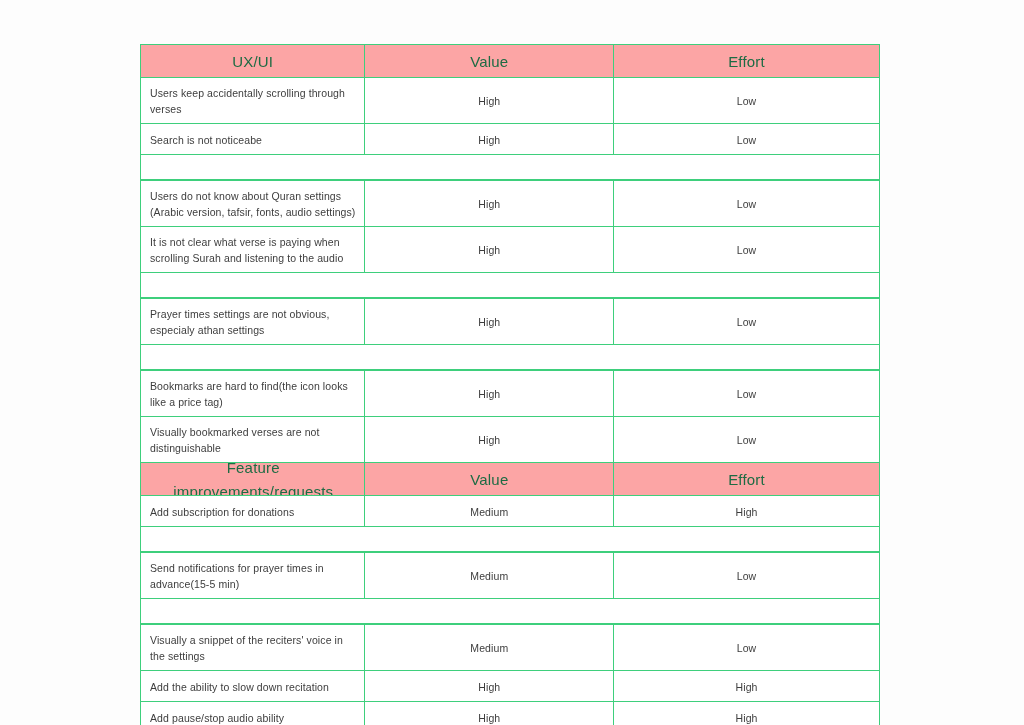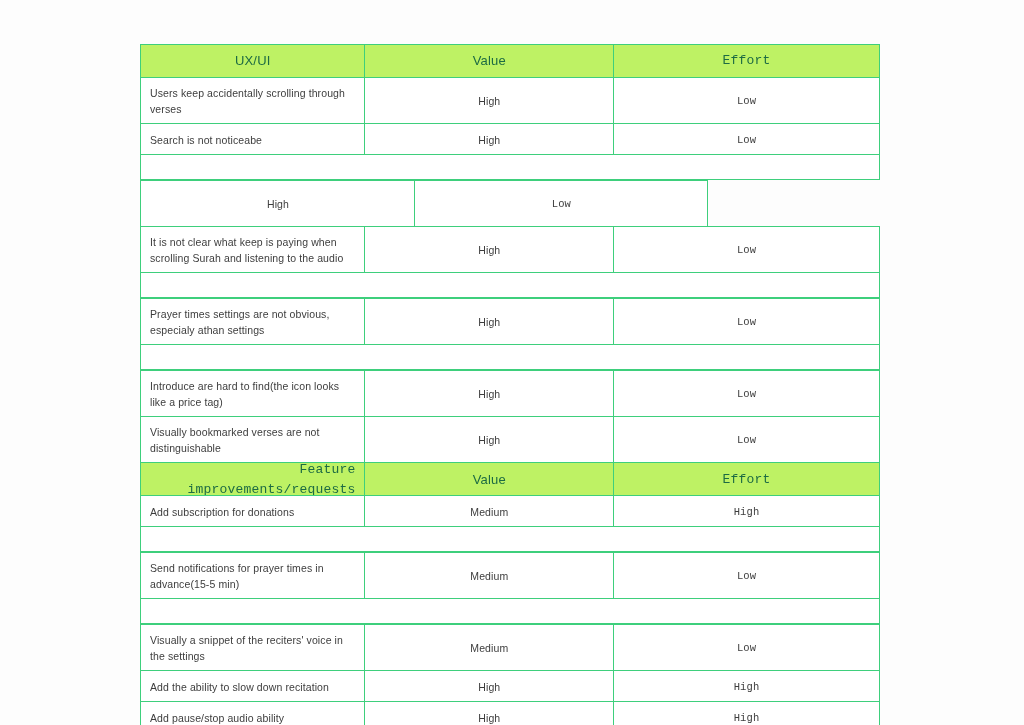--- a/index.html
+++ b/index.html
@@ -45,40 +45,39 @@
     align-items: center;
     padding: 6px 9px;
     color: #3d3d3d;
     font-size: 10.5px;
     line-height: 1.55;
     letter-spacing: .1px;
   }
 
   .col-item   { width: 248px; justify-content: flex-start; text-align: left; }
   .col-value  { width: 276px; justify-content: center; text-align: center; }
-  .col-effort { width: 294px; justify-content: center; text-align: center; font-family: Liberation Mono, monospace; }
+  .col-effort { width: 294px; justify-content: center; text-align: center; }
 
   
   .row-header .cell {
-    background: #bef264;
+    background: #fca5a5;
     color: #1d6b43;
-    font-size: 13px;
+    font-size: 15px;
     letter-spacing: .2px;
     justify-content: center;
     text-align: center;
     padding-top: 7px;
     padding-bottom: 7px;
   }
   .row-header.header-main { height: 35px; }
   .row-header.header-sub  { height: 33px; }
   .row-header.header-sub .col-item {
     justify-content: flex-start;
-    text-align: right;
+    text-align: center;
     padding-left: 10px;
-    font-family: Liberation Mono, monospace;
   }
 
   
   .row-data.h1 { height: 31px; }
   .row-data.h2 { height: 46px; }
   .row-data.h1 .cell,
   .row-data.h2 .cell { align-items: center; }
 
   
   .row-spacer {
@@ -128,30 +127,33 @@
           <span class="txt">High</span>
         </div>
         <div class="cell col-effort">
           <span class="txt">Low</span>
         </div>
       </div>
       <div class="row row-spacer">
         <div class="cell-full"></div>
       </div>
       <div class="row row-data h2">
-        <div class="cell col-value">
-          <span class="txt">High</span>
-        </div>
-        <div class="cell col-effort">
-          <span class="txt">Low</span>
-        </div>
-      </div>
-      <div class="row row-data h2">
-        <div class="cell col-item">
-          <span class="txt">It is not clear what keep is paying when scrolling Surah and listening to the audio</span>
+        <div class="cell col-item">
+          <span class="txt">Users do not know about Quran settings (Arabic version, tafsir, fonts, audio settings)</span>
+        </div>
+        <div class="cell col-value">
+          <span class="txt">High</span>
+        </div>
+        <div class="cell col-effort">
+          <span class="txt">Low</span>
+        </div>
+      </div>
+      <div class="row row-data h2">
+        <div class="cell col-item">
+          <span class="txt">It is not clear what verse is paying when scrolling Surah and listening to the audio</span>
         </div>
         <div class="cell col-value">
           <span class="txt">High</span>
         </div>
         <div class="cell col-effort">
           <span class="txt">Low</span>
         </div>
       </div>
       <div class="row row-spacer">
         <div class="cell-full"></div>
@@ -165,21 +167,21 @@
         </div>
         <div class="cell col-effort">
           <span class="txt">Low</span>
         </div>
       </div>
       <div class="row row-spacer">
         <div class="cell-full"></div>
       </div>
       <div class="row row-data h2">
         <div class="cell col-item">
-          <span class="txt">Introduce are hard to find(the icon looks like a price tag)</span>
+          <span class="txt">Bookmarks are hard to find(the icon looks like a price tag)</span>
         </div>
         <div class="cell col-value">
           <span class="txt">High</span>
         </div>
         <div class="cell col-effort">
           <span class="txt">Low</span>
         </div>
       </div>
       <div class="row row-data h2">
         <div class="cell col-item">

